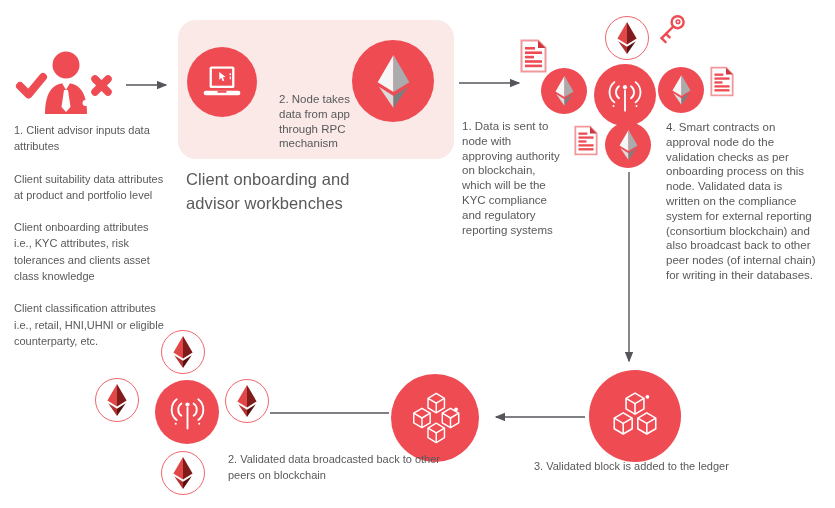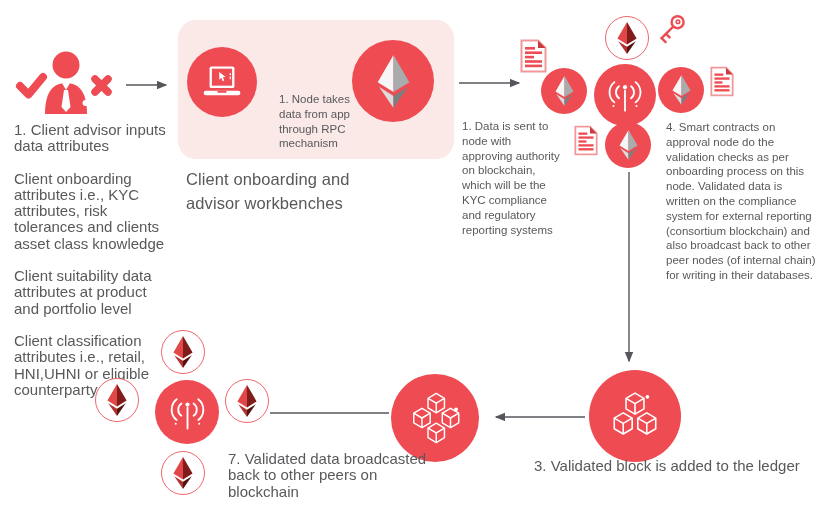--- a/index.html
+++ b/index.html
@@ -14,21 +14,21 @@
     position:absolute;border-radius:50%;
     display:flex;align-items:center;justify-content:center;
     box-sizing:border-box;
   }
   .circle.red{background:var(--red,#ee4b53);}
   .circle.outlined{background:#fff;border:1.5px solid var(--circle-outline,#f0666d);}
   .txt{
     position:absolute;color:var(--text,#58595b);
     font-size:11.5px;line-height:14.8px;
   }
-  .body-txt{font-size:15px;line-height:16.3px;}
+  .body-txt{font-size:11px;line-height:16.3px;}
   .body-txt p{margin:0 0 16px 0;}
   .heading{
     font-size:16.5px;font-weight:400;line-height:24px;
     color:var(--text,#58595b);letter-spacing:.1px;
   }
   .panel{
     position:absolute;left:178px;top:20px;width:276px;height:139px;
     background:var(--pink-panel,#fbe9e8);border-radius:18px;
   }
   .eth-light{--f1:var(--eth-light-1,#f6f6f6);--f2:var(--eth-light-2,#a9abad);--f3:var(--eth-light-3,#dbdbdb);--f4:var(--eth-light-4,#7c7e80);}
@@ -96,40 +96,40 @@
   <circle cx="52" cy="15" r="13.5" fill="var(--red,#ee4b53)"></circle>
   <path d="M31,64 C31,42 39,33 52,33 C65,33 73,42 73,64 Z" fill="var(--red,#ee4b53)"></path>
   <polygon points="48,33 56,33 52,40" fill="#fff"></polygon>
   <polygon points="50,40 54,40 56.5,57 52,62 47.5,57" fill="#fff"></polygon>
   <circle cx="71.5" cy="53" r="3" fill="#fff"></circle>
   <path d="M81,29 L94,42 M94,29 L81,42" fill="none" stroke="var(--red,#ee4b53)" stroke-width="7.5" stroke-linecap="round"></path>
 </svg>
 
 <div class="txt body-txt" style="left:14px;top:122px;width:152px">
   <p>1. Client advisor inputs data attributes</p>
+  <p>Client suitability data attributes at product and portfolio level</p>
   <p>Client onboarding attributes i.e., KYC attributes, risk tolerances and clients asset class knowledge</p>
-  <p>Client suitability data attributes at product and portfolio level</p>
   <p>Client classification attributes i.e., retail, HNI,UHNI or eligible counterparty, etc.</p>
 </div>
 
 <div class="panel"></div>
 
 <div class="circle red" style="left:187px;top:47px;width:70px;height:70px">
   <svg width="46" height="34" viewBox="0 0 100 74">
     <rect x="23" y="3" width="54" height="47" rx="4" fill="#fff"></rect>
     <rect x="28" y="8" width="44" height="37" fill="var(--red,#ee4b53)"></rect>
     <polygon points="44,15 44,32 48.5,28 51.5,35.5 55,34 52,26.8 58,26" fill="#fff"></polygon>
     <circle cx="68" cy="20" r="2" fill="#fff"></circle>
     <rect x="66.8" y="25" width="2.4" height="6" fill="#fff"></rect>
     <rect x="10" y="56" width="80" height="10" rx="5" fill="#fff"></rect>
     <rect x="40" y="56" width="20" height="4.5" rx="2" fill="var(--red,#ee4b53)"></rect>
   </svg>
 </div>
 
-<div class="txt" style="left:279px;top:92px;width:80px">1. Node takes data from app through RPC mechanism</div>
+<div class="txt" style="left:279px;top:92px;width:80px">2. Node takes data from app through RPC mechanism</div>
 
 <div class="circle red" style="left:352px;top:40px;width:82px;height:82px">
   <svg class="eth-light" width="33" height="53" viewBox="0 0 100 160">
       <use href="#eth-shape"></use>
     </svg>
 </div>
 
 <div class="heading" style="position:absolute;left:186px;top:167px;width:200px">Client onboarding and advisor workbenches</div>
 
 <div class="txt" style="left:462px;top:119px;width:102px">1. Data is sent to node with approving authority on blockchain, which will be the KYC compliance and regulatory reporting systems</div>
@@ -228,13 +228,13 @@
   <svg class="eth-dark" width="20" height="32" viewBox="0 0 100 160">
       <use href="#eth-shape"></use>
     </svg>
 </div>
 <div class="circle outlined" style="left:161px;top:451px;width:44px;height:44px">
   <svg class="eth-dark" width="20" height="32" viewBox="0 0 100 160">
       <use href="#eth-shape"></use>
     </svg>
 </div>
 
-<div class="txt body-txt" style="left:228px;top:451px;width:212px">7. Validated data broadcasted back to other peers on blockchain</div>
+<div class="txt body-txt" style="left:228px;top:451px;width:212px">2. Validated data broadcasted back to other peers on blockchain</div>
 
 </body></html>

